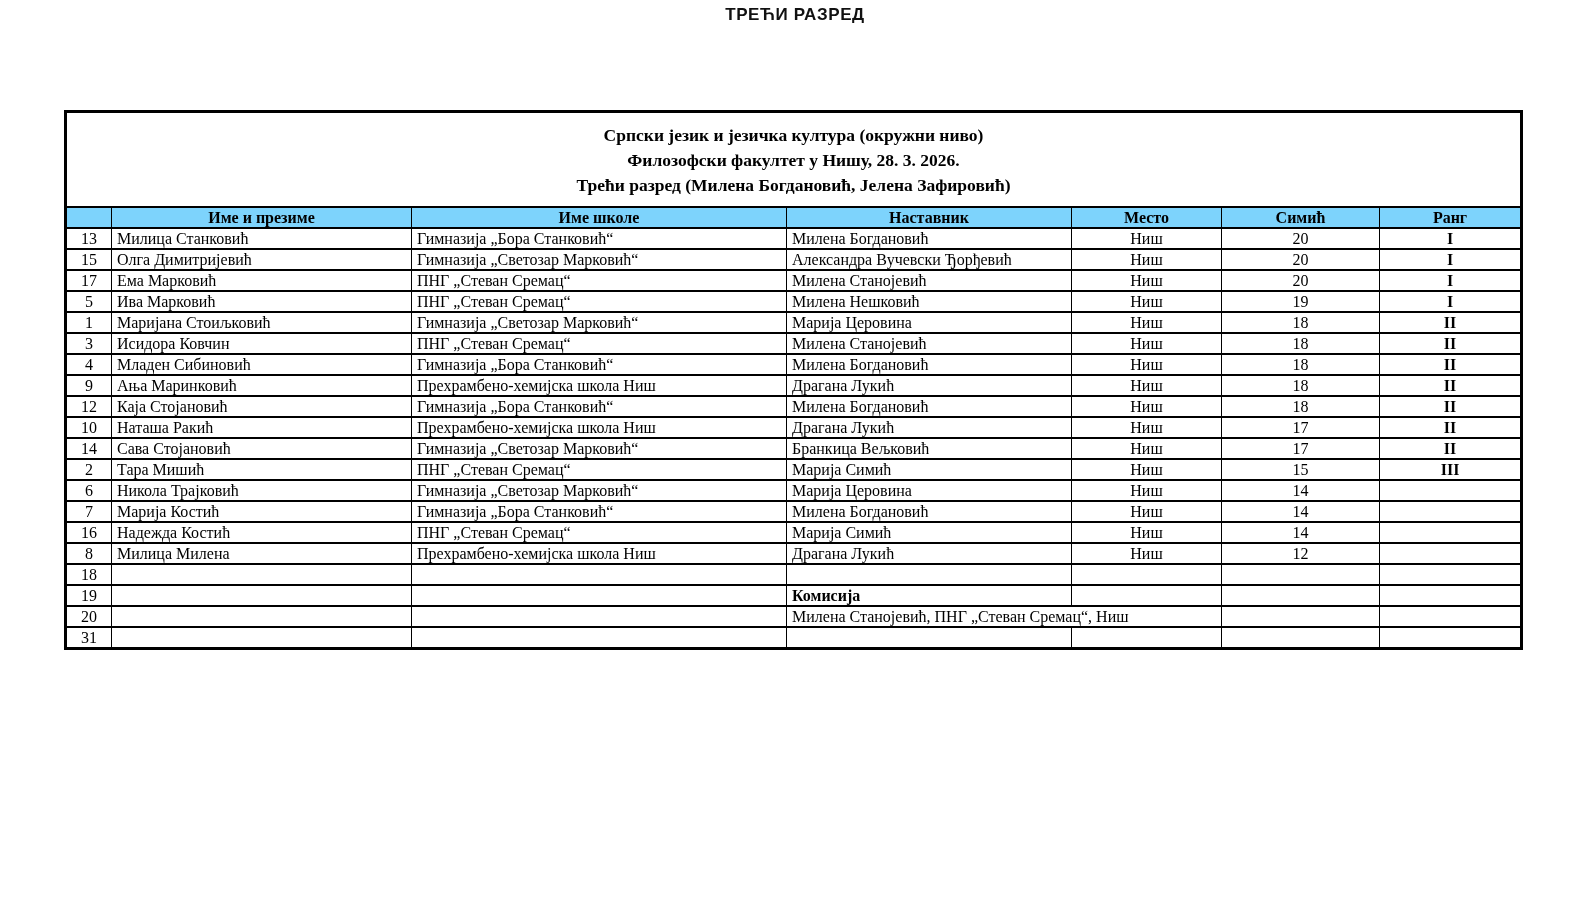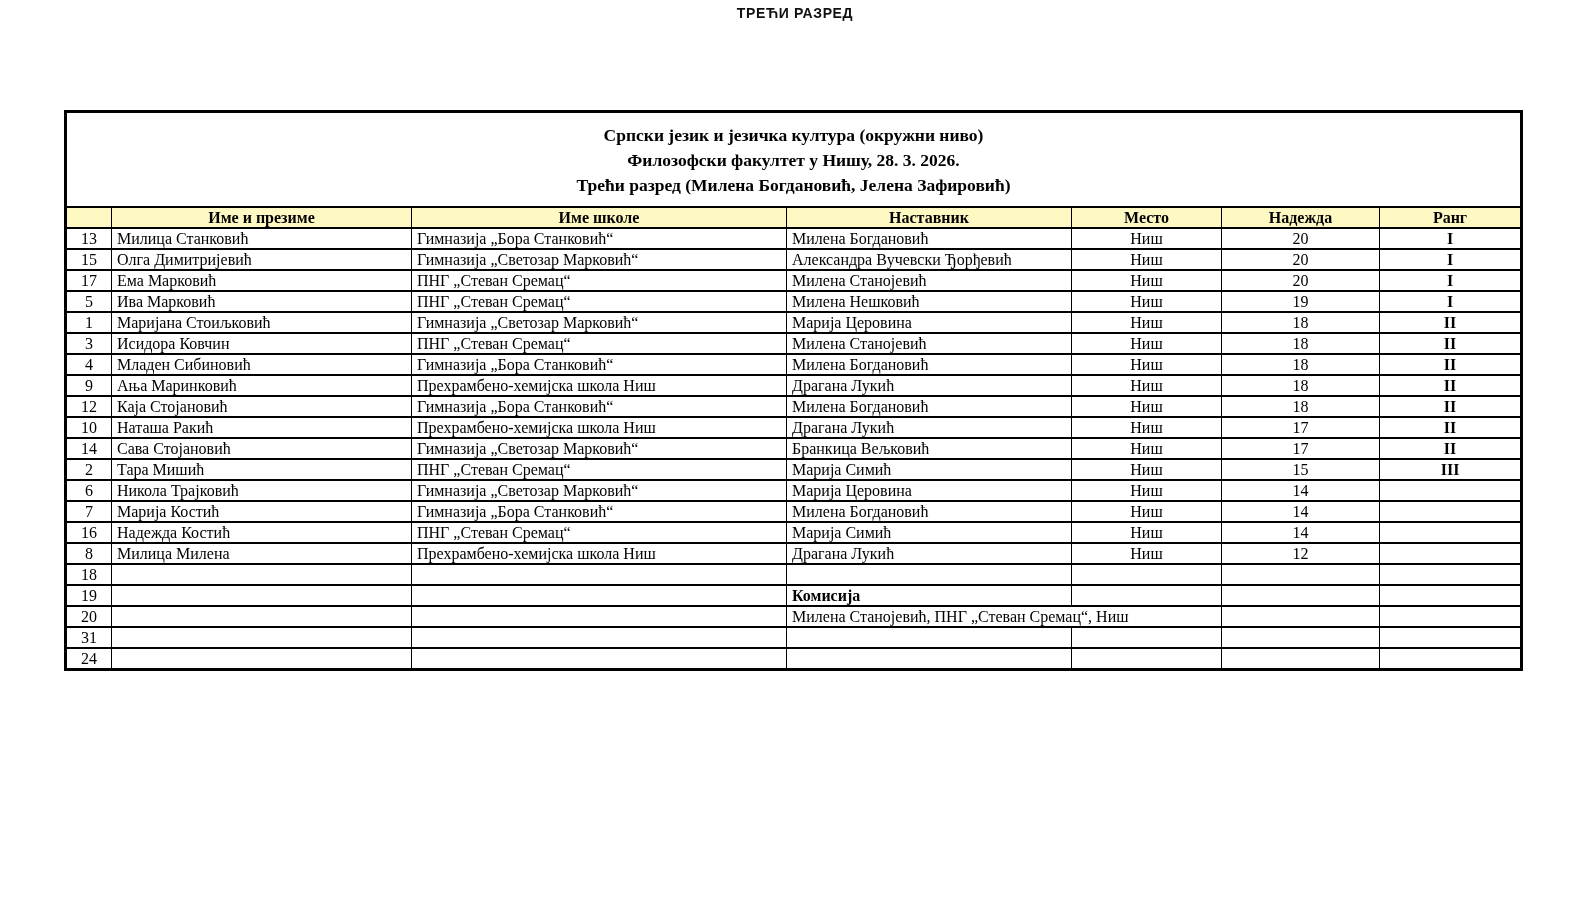--- a/index.html
+++ b/index.html
@@ -12,21 +12,21 @@
     color: #000;
     overflow: hidden;
   }
   .page { position: relative; width: 1590px; height: 922px; background: #fff; }
 
   .page-header-title {
     position: absolute;
     top: 5px; left: 0; width: 100%;
     text-align: center;
     font-family: "Liberation Sans", sans-serif;
-    font-size: 14px;
+    font-size: 17px;
     font-weight: 600;
     letter-spacing: 0.6px;
     color: #111;
   }
 
   table.results {
     position: absolute;
     left: 64px; top: 110px;
     width: 1456px;
     border-collapse: collapse;
@@ -50,21 +50,21 @@
     text-align: center;
     padding: 10px 0 8px 0 !important;
     height: auto !important;
   }
   .title-line {
     font-weight: bold;
     font-size: 17.5px;
     line-height: 25px;
   }
   th.col-head {
-    background: #fef9c3;
+    background: #7dd3fc;
     font-weight: bold;
     text-align: center;
     height: 20px;
   }
   td.c-center { text-align: center; }
   td.c-left   { text-align: left; }
   td.c-rank   { text-align: center; font-weight: bold; font-size: 17px; }
   td.bold-note { font-weight: bold; }
 </style>
 </head>
@@ -91,21 +91,21 @@
           <div class="title-line">Филозофски факултет у Нишу, 28. 3. 2026.</div>
           <div class="title-line">Трећи разред (Милена Богдановић, Јелена Зафировић)</div>
         </td>
       </tr>
       <tr>
         <th class="col-head"></th>
         <th class="col-head">Име и презиме</th>
         <th class="col-head">Име школе</th>
         <th class="col-head">Наставник</th>
         <th class="col-head">Место</th>
-        <th class="col-head">Надежда</th>
+        <th class="col-head">Симић</th>
         <th class="col-head">Ранг</th>
       </tr>
 
     <tr>
           <td class="c-center">13</td>
           <td class="c-left">Милица Станковић</td>
           <td class="c-left">Гимназија „Бора Станковић“</td>
           <td class="c-left">Милена Богдановић</td>
           <td class="c-center">Ниш</td>
           <td class="c-center">20</td>
@@ -274,25 +274,16 @@
         </tr>
         <tr>
           <td class="c-center">31</td>
           <td class="c-left"></td>
           <td class="c-left"></td>
           <td class="c-left"></td>
           <td class="c-center"></td>
           <td class="c-center"></td>
           <td class="c-rank"></td>
         </tr>
-        <tr>
-          <td class="c-center">24</td>
-          <td class="c-left"></td>
-          <td class="c-left"></td>
-          <td class="c-left"></td>
-          <td class="c-center"></td>
-          <td class="c-center"></td>
-          <td class="c-rank"></td>
-        </tr>
       </tbody>
   </table>
 
 </div>
 
 </body></html>

